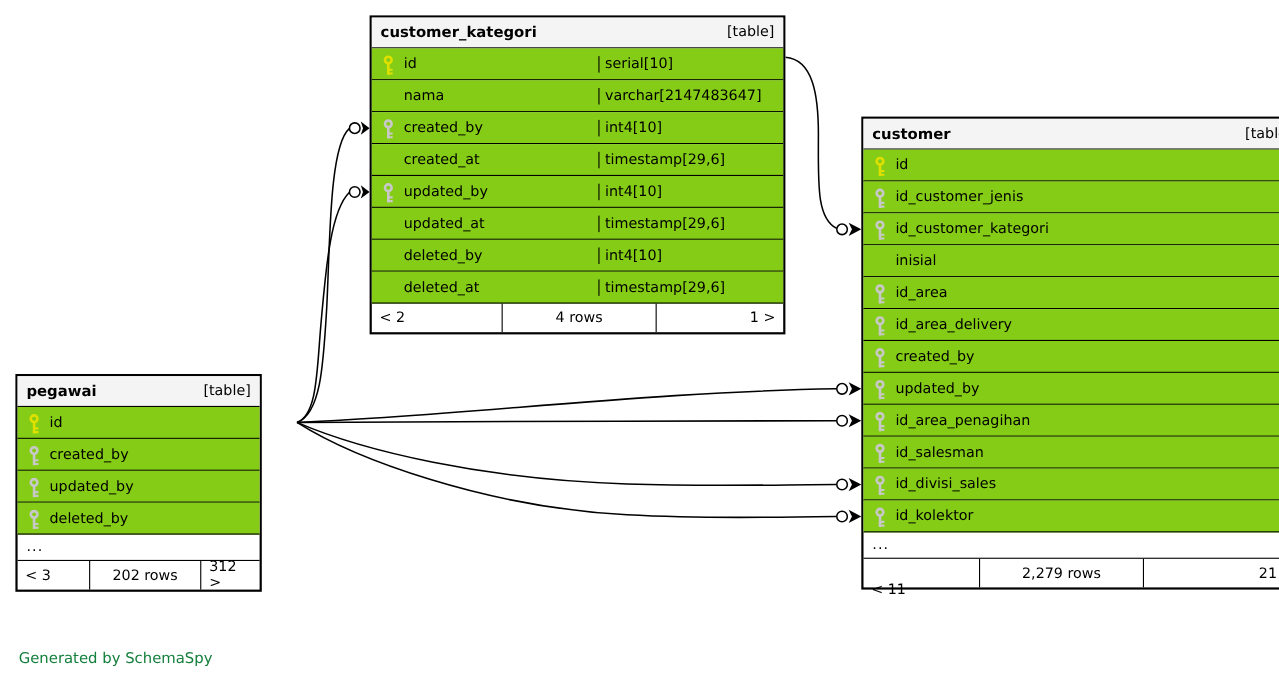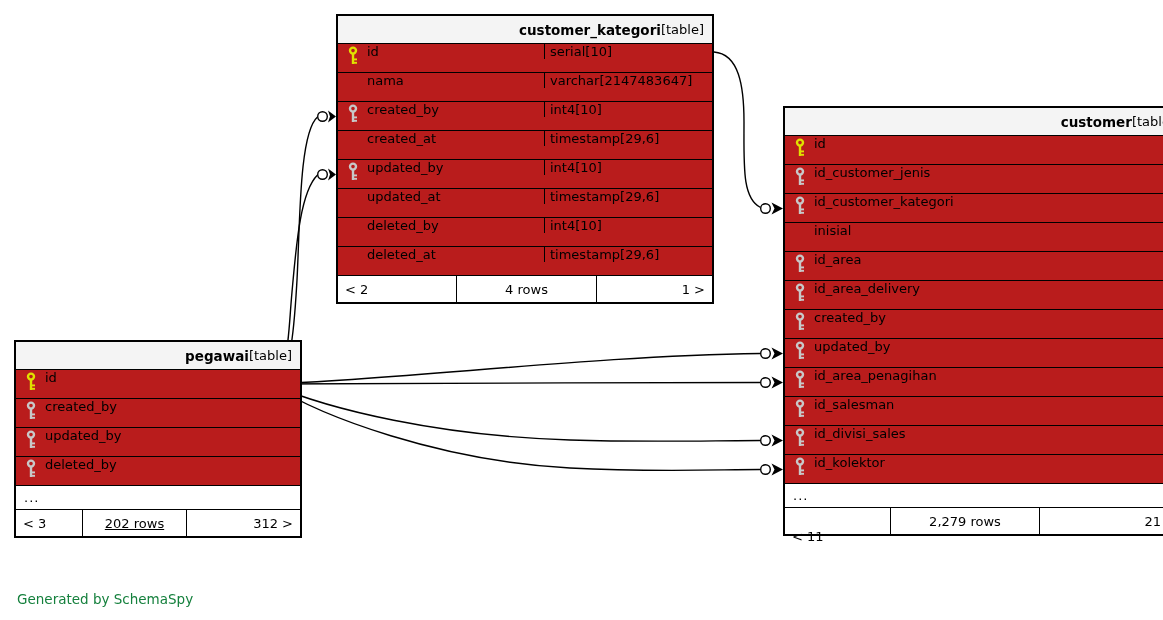--- a/index.html
+++ b/index.html
@@ -14,36 +14,36 @@
   }
   .canvas { position: absolute; inset: 0; width: 1163px; height: 620px; }
 
   .table-box {
     position: absolute;
     border: 2px solid #000;
     background: #fff;
   }
   #tbl-0 { left: 336px; top: 14px;  width: 378px; }
   #tbl-1 { left: 783px; top: 106px; width: 402px; }
-  #tbl-2 { left: 14px;  top: 340px; width: 288px; }
+  #tbl-2 { left: 14px;  top: 340px; width: 224px; }
 
   .tbl-header {
-    display: flex; justify-content: flex-end; align-items: center;
+    display: flex; justify-content: space-between; align-items: center;
     height: 28px; padding: 0 8px;
     background: #f4f4f4;
     border-bottom: 1.4px solid #000;
   }
   .tbl-title { font-weight: bold; font-size: 13.5px; }
   .tbl-badge { font-weight: normal; font-size: 13px; }
 
   .col-row {
-    display: flex; align-items: flex-start;
+    display: flex; align-items: center;
     height: 29px;
     border-bottom: 1.4px solid #000;
-    background: #b91c1c;
+    background: #84cc16;
   }
   .key-slot {
     width: 21px; flex: 0 0 21px;
     display: flex; align-items: center; justify-content: flex-end;
     padding-top: 2px;
   }
   .col-name {
     flex: 1 1 auto;
     display: flex; align-items: center;
     padding-left: 8px;
@@ -65,21 +65,21 @@
     letter-spacing: 1px;
   }
 
   .tbl-footer { display: flex; height: 26px; }
   .tbl-footer span { display: flex; align-items: center; padding: 0 7px; }
   .ft-left  { justify-content: flex-start; }
   .ft-mid   { justify-content: center; border-left: 1.4px solid #000; }
   .ft-right { justify-content: flex-end; flex: 1 1 auto; border-left: 1.4px solid #000; }
   #tbl-0 .ft-left { width: 118px; } #tbl-0 .ft-mid { width: 140px; }
   #tbl-1 .ft-left { width: 105px; margin-top: 28px; } #tbl-1 .ft-mid { width: 149px; }
-  #tbl-2 .ft-left { width: 66px;  } #tbl-2 .ft-mid { width: 104px; text-decoration: underline; }
+  #tbl-2 .ft-left { width: 66px;  } #tbl-2 .ft-mid { width: 104px; }
 
   #relations { position: absolute; left: 0; top: 0; pointer-events: none; }
   .rel-path { fill: none; stroke: #000; stroke-width: 1.4px; }
   .card-circle { fill: #fff; stroke: #000; stroke-width: 1.4px; }
   .card-arrow { fill: #000; stroke: none; }
 
   .generator-note {
     position: absolute; left: 17px; top: 591px;
     font-size: 13.5px; color: #15803d;
   }

